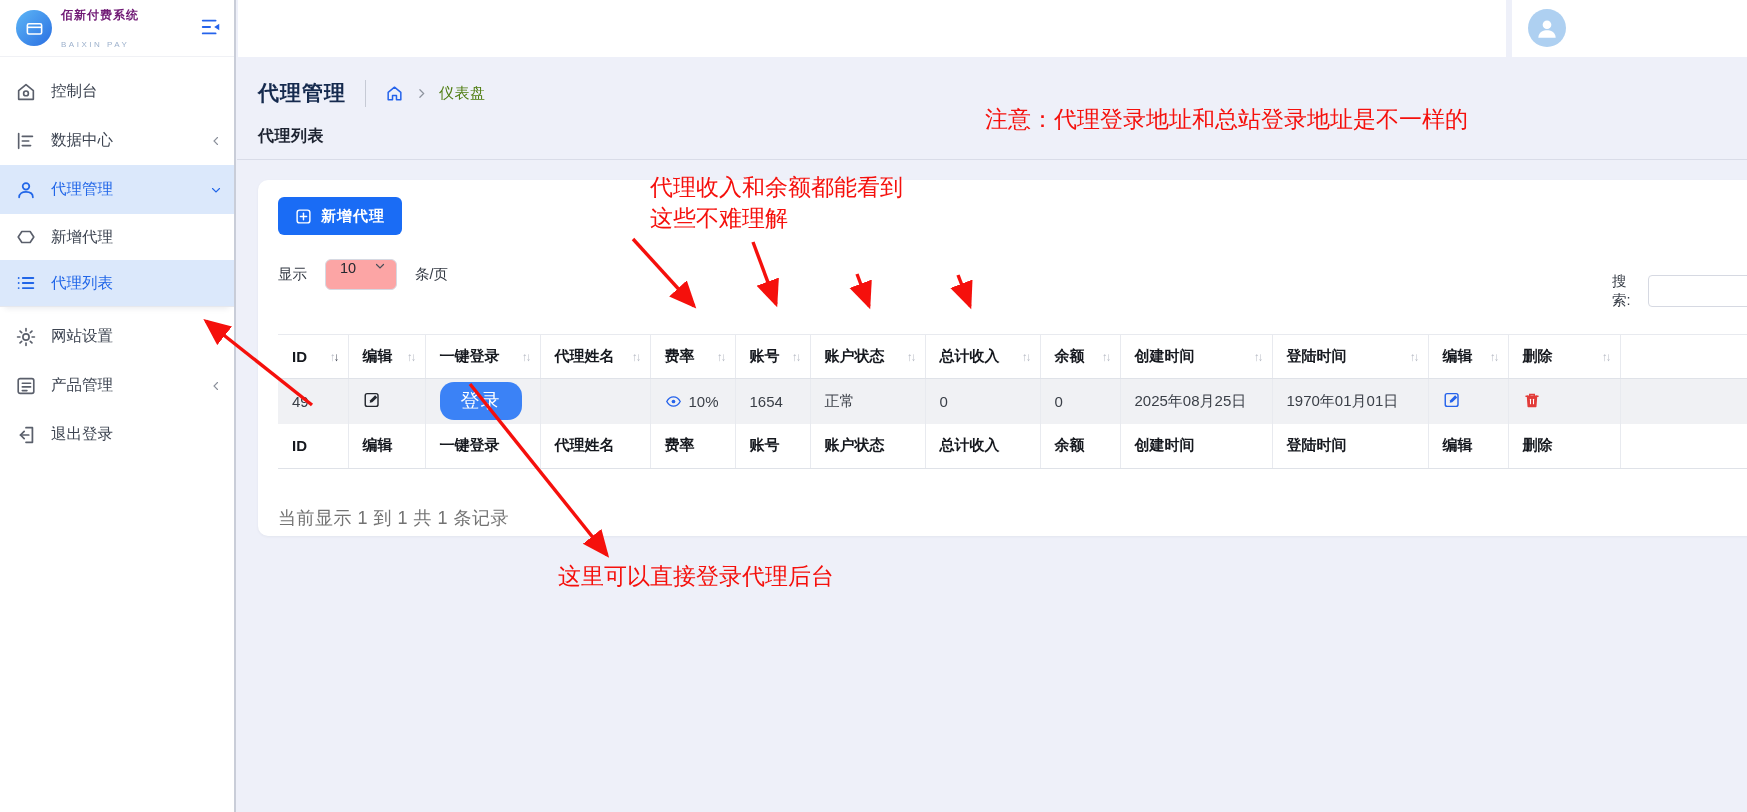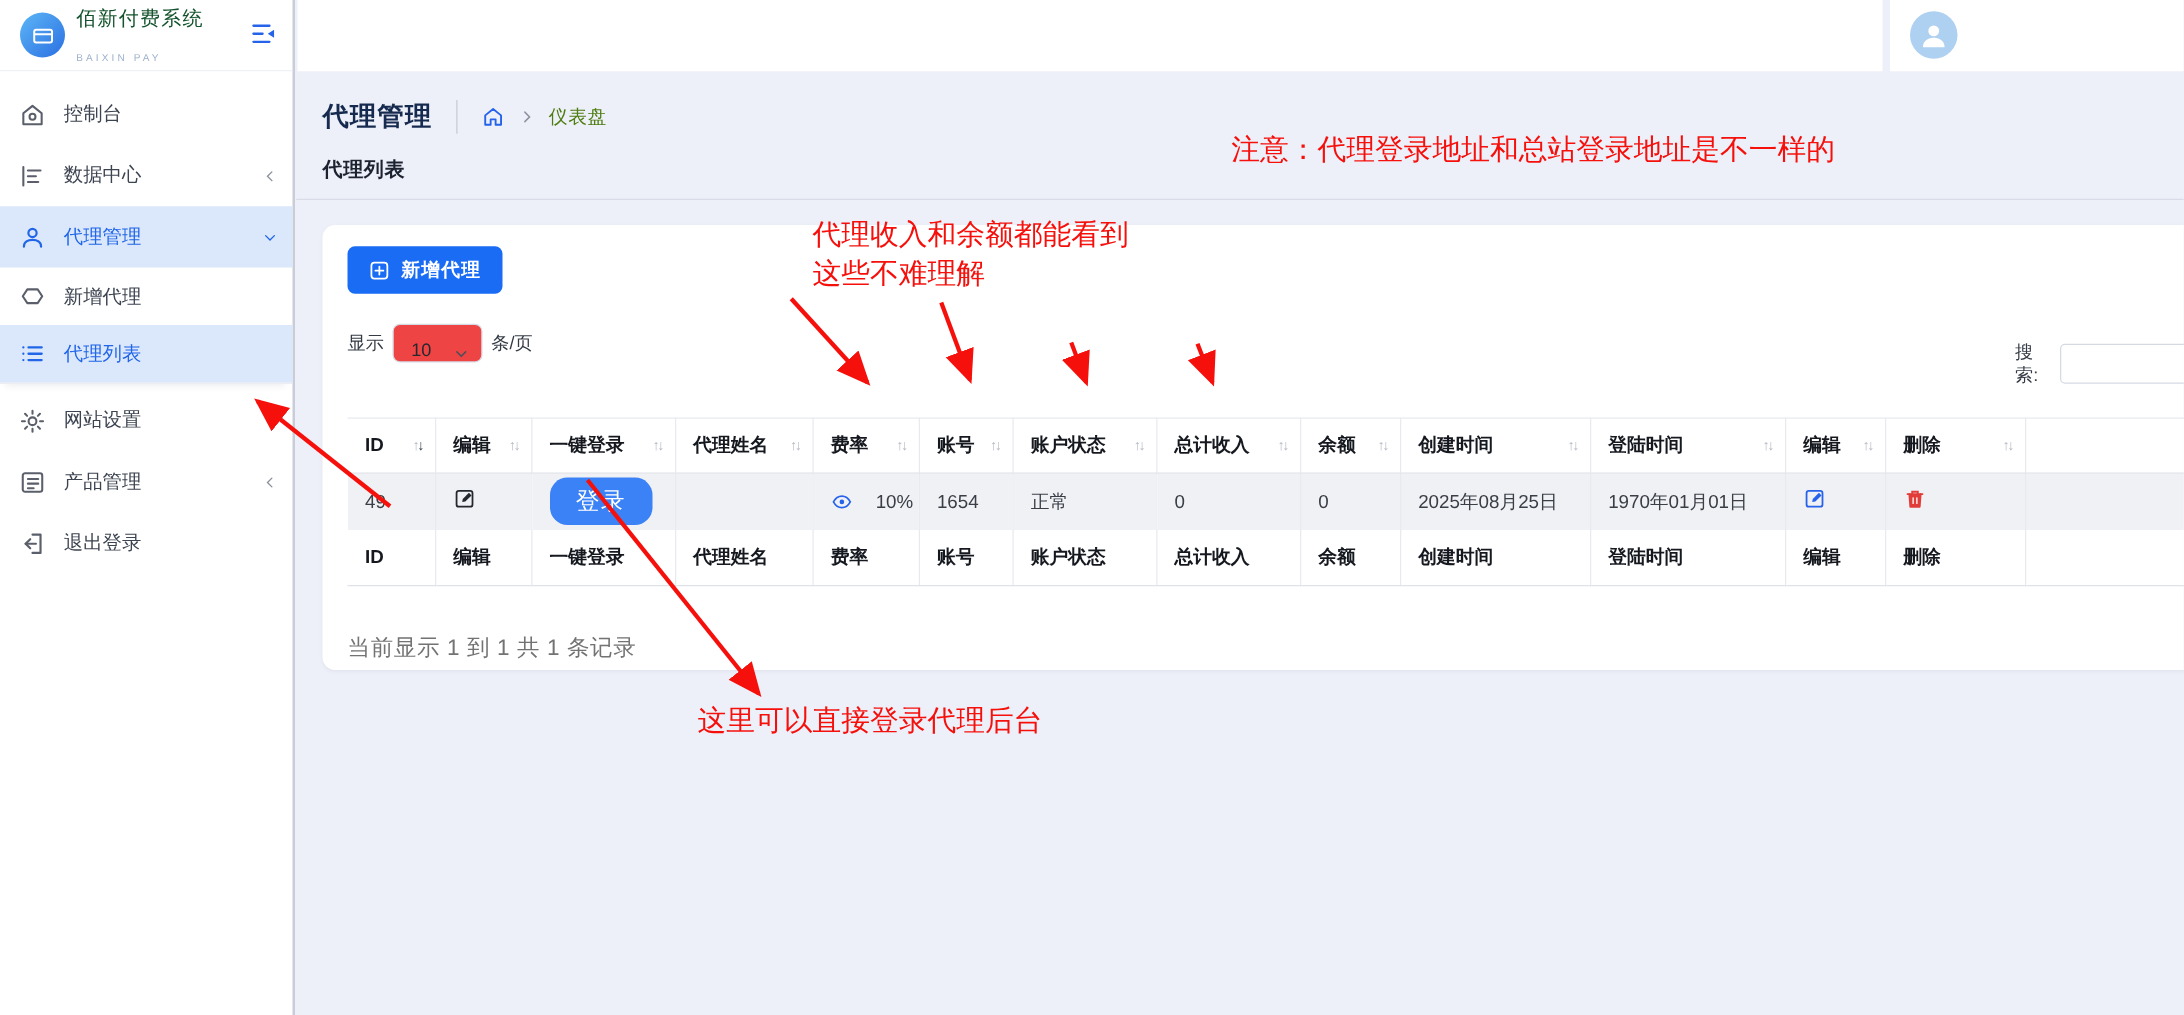--- a/index.html
+++ b/index.html
@@ -4,21 +4,21 @@
 <style>
   *{box-sizing:border-box;margin:0;padding:0}
   html,body{width:1747px;height:812px;overflow:hidden}
   body{position:relative;background:#eef0f9;font-family:"Liberation Sans","DejaVu Sans",sans-serif}
 
   
   .sidebar{position:absolute;left:0;top:0;width:236px;height:812px;background:#fff;border-right:2px solid #c9cdd8;z-index:5}
   .logo-row{height:57px;display:flex;align-items:center;padding:0 12px 0 16px;border-bottom:1px solid #f0f1f5}
   .logo-circle{width:36px;height:36px;border-radius:50%;background:linear-gradient(135deg,#5db6f6,#2a6fe2);display:flex;align-items:center;justify-content:center;flex-shrink:0}
   .logo-text{margin-left:9px;flex:1;min-width:0}
-  .logo-title{font-size:16px;font-weight:normal;color:#14532d;letter-spacing:1px;white-space:nowrap}
+  .logo-title{font-size:12px;font-weight:bold;color:#701a75;letter-spacing:1px;white-space:nowrap}
   .logo-sub{font-size:8px;color:#9db1cc;letter-spacing:2.5px;margin-top:16px}
   .collapse-btn{background:none;border:none;color:#2563eb;cursor:pointer;display:flex;align-items:center}
   .menu{padding-top:10px}
   .menu-item{height:49px;display:flex;align-items:center;padding:0 12px 0 15px;color:#3d4451;font-size:15.5px;cursor:pointer;white-space:nowrap}
   .menu-item .mi-icon{width:22px;height:22px;margin-right:14px;color:#5a5f6b;flex-shrink:0;display:flex;align-items:center}
   .menu-item .mi-label{flex:1}
   .menu-item .chev{color:#8a8f9a;display:flex;align-items:center}
   .menu-item.active{background:#dbe8fb;color:#2166e8}
   .menu-item.active .mi-icon,.menu-item.active .chev{color:#2166e8}
   .menu-item.sub{height:46px}
@@ -37,38 +37,38 @@
   .crumb .home{color:#2563eb;display:flex;align-items:center}
   .crumb-chev{color:#8d939e;margin:0 11px;display:flex;align-items:center}
   .crumb-current{font-size:15px;color:#4d7c0f;letter-spacing:.5px}
   .section-title{position:absolute;left:258px;top:126px;font-size:16px;font-weight:bold;color:#1c2230;letter-spacing:.5px;z-index:2}
   .header-rule{position:absolute;left:237px;top:159px;width:1510px;height:1px;background:#d9dce8}
 
   
   .card{position:absolute;left:258px;top:180px;width:1562px;height:356px;background:#fff;border-radius:10px;box-shadow:0 1px 3px rgba(20,30,60,.05);z-index:1}
   .add-btn{position:absolute;left:20px;top:17px;height:38px;padding:0 17px;background:#1a6cf5;border:none;border-radius:6px;color:#fff;font-size:15px;font-weight:bold;display:flex;align-items:center;gap:9px;cursor:pointer;letter-spacing:1px}
   .controls-left{position:absolute;left:20px;top:79px;display:flex;align-items:center;font-size:14.5px;color:#343a44}
-  .fake-select{margin:0 7px;width:72px;height:31px;border:1px solid #d6d9e2;border-radius:6px;display:flex;align-items:flex-end;justify-content:space-between;padding:0 10px 0 14px;color:#23282f;cursor:pointer;background:#ef4444}
+  .fake-select{margin:0 18px;width:72px;height:31px;border:1px solid #d6d9e2;border-radius:6px;display:flex;align-items:flex-start;justify-content:space-between;padding:0 10px 0 14px;color:#23282f;cursor:pointer;background:#fca5a5}
   .fake-select .fs-chev{color:#4a4f59;display:flex}
   .controls-right{position:absolute;left:1354px;top:92px;display:flex;align-items:center;font-size:14.5px;color:#343a44}
   .search-input{margin-left:8px;width:172px;height:32px;border:1px solid #d6d9e2;border-radius:4px;background:#fff;outline:none;font-size:14px;padding:0 8px}
 
   
   .agent-table{position:absolute;left:20px;top:154px;border-collapse:collapse;table-layout:fixed}
   .agent-table th,.agent-table td{border-right:1px solid #e8eaef;padding:0 0 0 14px;text-align:left;vertical-align:middle;overflow:hidden;white-space:nowrap}
   .agent-table thead th{height:44px;font-size:15px;color:#15181e;border-top:1px solid #e8eaef;border-bottom:1px solid #dfe2e8;background:#fff}
   .agent-table .data-row td{height:45px;font-size:15px;color:#3a3f47;background:#f0f1f4}
   .agent-table .footer-row td{height:45px;font-size:15px;font-weight:bold;color:#15181e;background:#fff;border-bottom:1px solid #dfe2e8}
   .th-inner{display:flex;align-items:center;justify-content:space-between;padding-right:10px}
   .sort{display:inline-flex;font-size:11.5px;color:#b6bac4;letter-spacing:-2px;font-weight:normal;cursor:pointer}
   .sort i{font-style:normal}
   .sort.active-desc .dn{color:#3c4250;font-weight:bold}
   .login-btn{width:82px;height:38px;background:#3b82f6;border:none;border-radius:14px;color:#fff;font-size:19px;cursor:pointer;letter-spacing:1px}
   .icon-btn{background:none;border:none;cursor:pointer;display:inline-flex;align-items:center;padding:0}
-  .rate-cell{display:flex;align-items:center;gap:19px}
+  .rate-cell{display:flex;align-items:center;gap:7px}
   .summary{position:absolute;left:20px;top:326px;font-size:18px;color:#737373;letter-spacing:.5px}
 
   
   .overlay{position:absolute;left:0;top:12px;width:1747px;height:812px;z-index:40;pointer-events:none}
   .ann{position:absolute;color:#f5100c;pointer-events:none;white-space:nowrap}
   .ann-top{left:985px;top:92px;font-size:23px}
   .ann-income{left:650px;top:160px;font-size:23px;line-height:31px}
   .ann-login{left:558px;top:549px;font-size:23px}
   svg.arrows{position:absolute;left:0;top:0}
   svg.arrows line{stroke:#f5100c;stroke-width:3.4}

